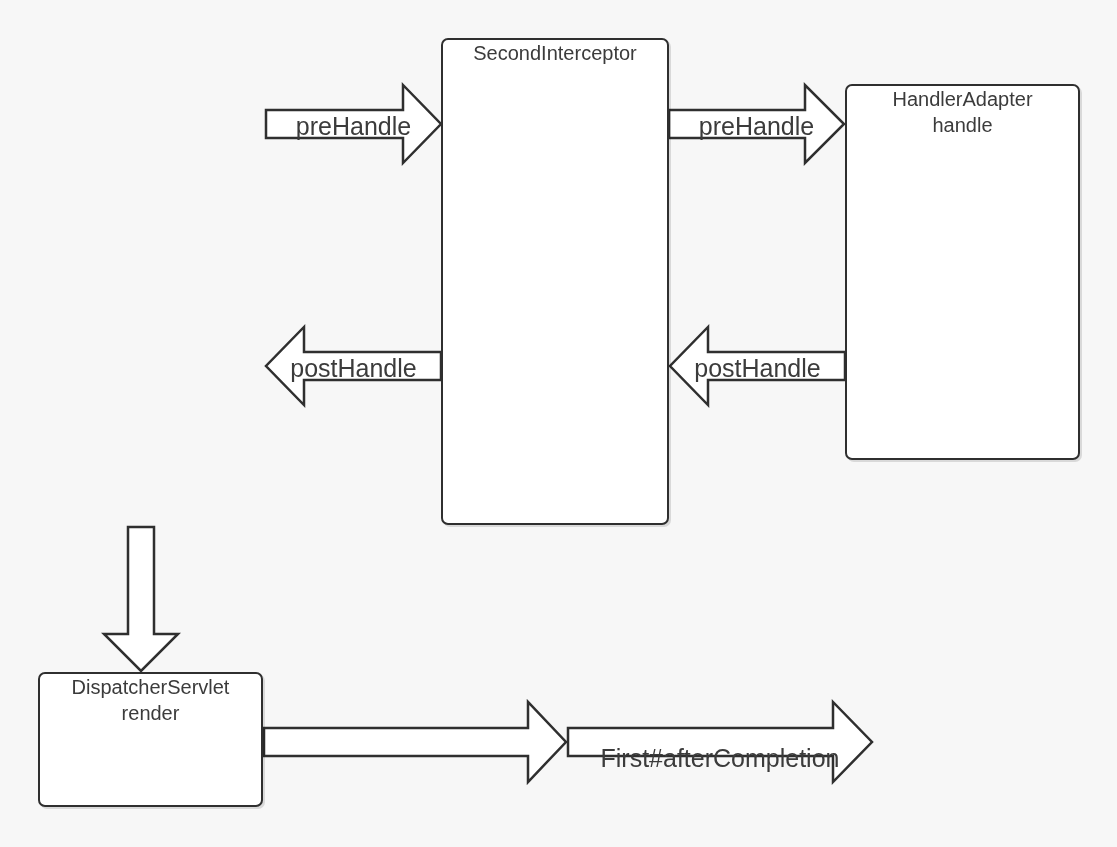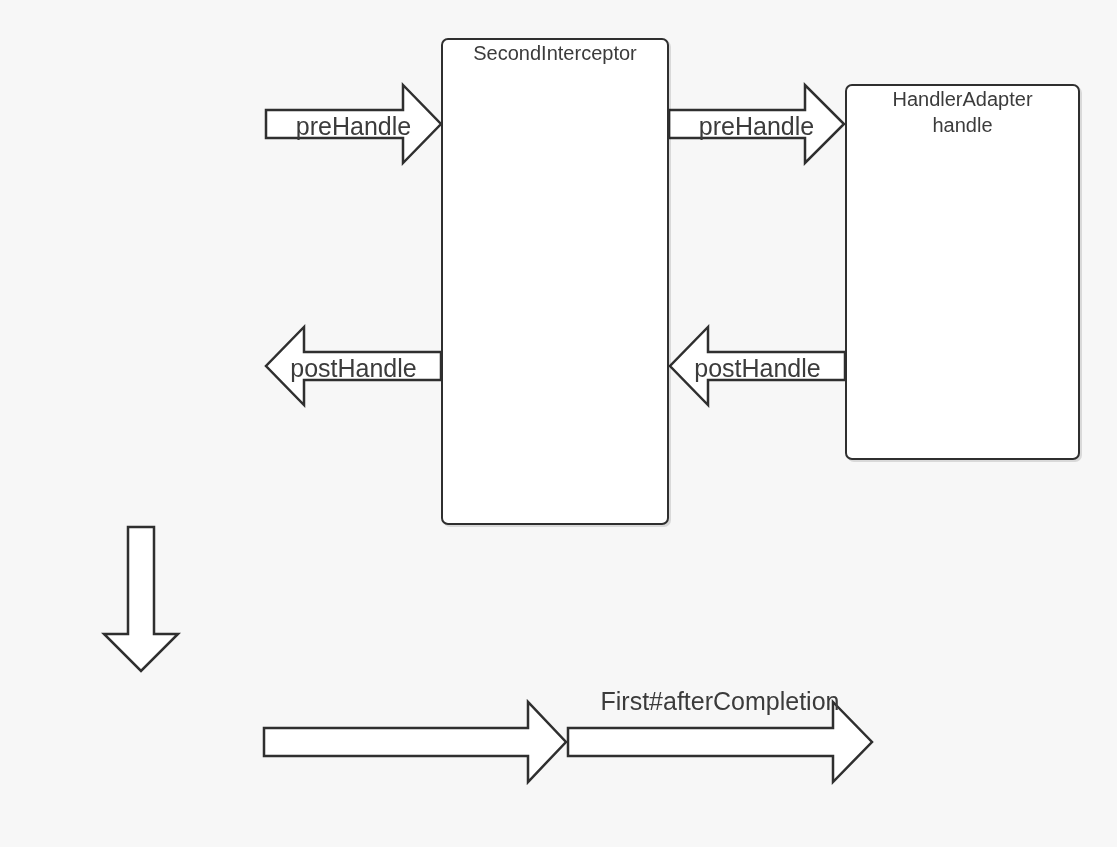--- a/index.html
+++ b/index.html
@@ -59,21 +59,21 @@
     font-size:25px;
     color:var(--text);
     white-space:nowrap;
     pointer-events:none;
   }
   #lbl-prehandle-1{left:266px;top:112px;width:175px;}
   #lbl-prehandle-2{left:669px;top:112px;width:175px;}
   #lbl-posthandle-1{left:266px;top:354px;width:175px;}
   #lbl-posthandle-2{left:670px;top:354px;width:175px;}
   #lbl-second-after{left:264px;top:730px;width:302px;}
-  #lbl-first-after{left:568px;top:687px;width:304px;}
+  #lbl-first-after{left:568px;top:744px;width:304px;}
 </style>
 </head>
 <body>
 
 <div class="canvas">
 
   <svg class="arrow-layer" viewBox="0 0 1117 847" xmlns="http://www.w3.org/2000/svg">
     <polygon points="266,110 403,110 403,85 441,124 403,163 403,138 266,138"></polygon>
     <polygon points="669,110 805,110 805,85 844,124 805,163 805,138 669,138"></polygon>
     <polygon points="441,352 304,352 304,327 266,366 304,405 304,380 441,380"></polygon>
@@ -86,20 +86,24 @@
 
   <div class="node" id="node-second">
     <span>SecondInterceptor</span>
   </div>
 
   <div class="node" id="node-handler">
     <span>HandlerAdapter</span>
     <span>handle</span>
   </div>
 
+  <div class="node" id="node-dispatcher">
+    <span>DispatcherServlet</span>
+    <span>render</span>
+  </div>
 
   <div class="alabel" id="lbl-prehandle-1">preHandle</div>
 
   <div class="alabel" id="lbl-prehandle-2">preHandle</div>
 
   <div class="alabel" id="lbl-posthandle-1">postHandle</div>
 
   <div class="alabel" id="lbl-posthandle-2">postHandle</div>
 
 

